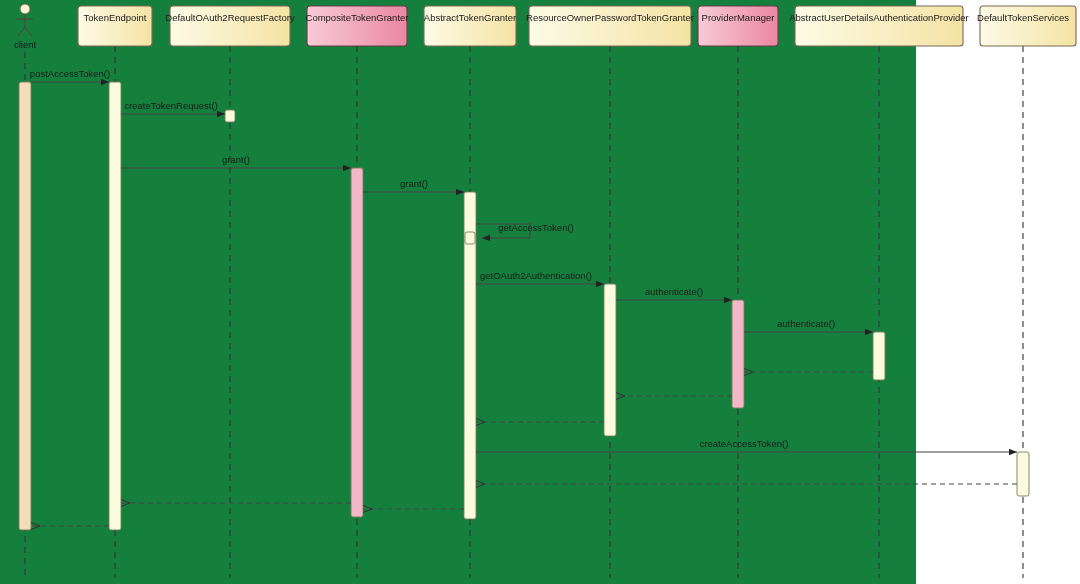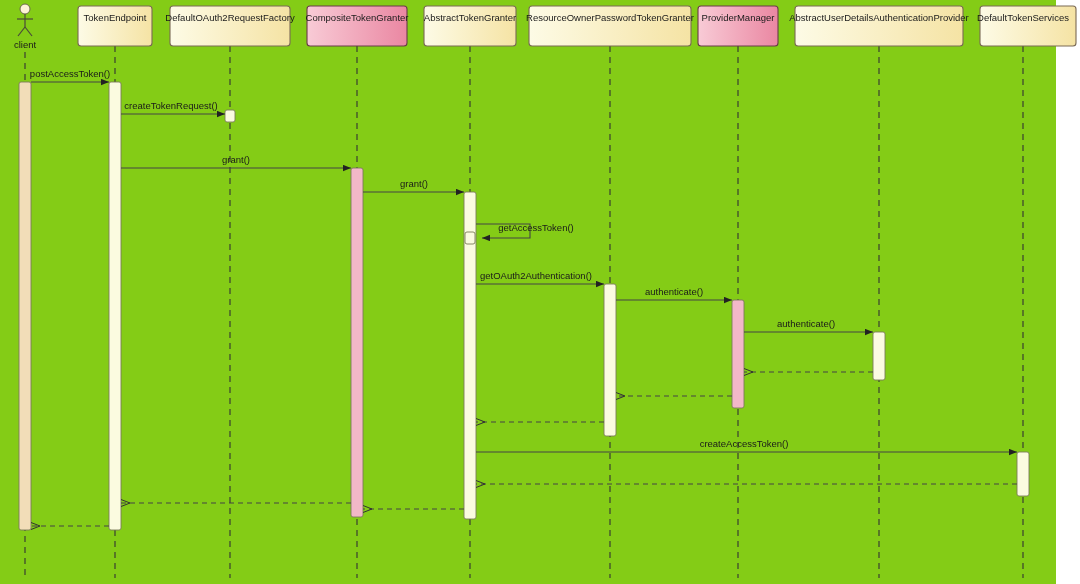--- a/index.html
+++ b/index.html
@@ -9,23 +9,23 @@
     background: #ffffff;
   }
   body {
     font-family: "Liberation Sans", sans-serif;
     width: 1080px;
     height: 584px;
     overflow: hidden;
   }
   #diagram-root {
     position: relative;
-    width: 1056px;
+    width: 916px;
     height: 584px;
-    background: #84cc16;
+    background: #15803d;
   }
   svg#seq-svg {
     position: absolute;
     left: 0;
     top: 0;
     width: 1080px;
     height: 584px;
     display: block;
   }
   .participant-label {

